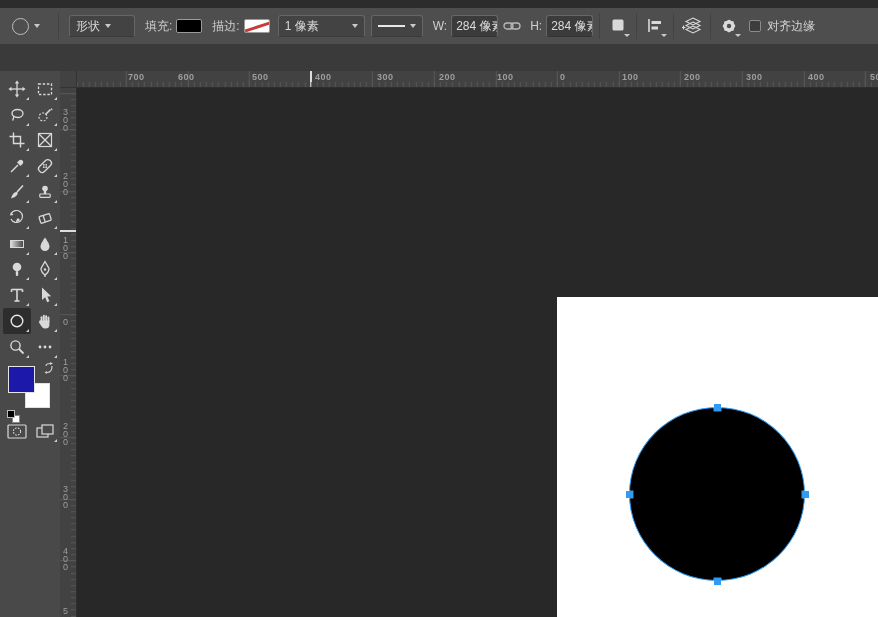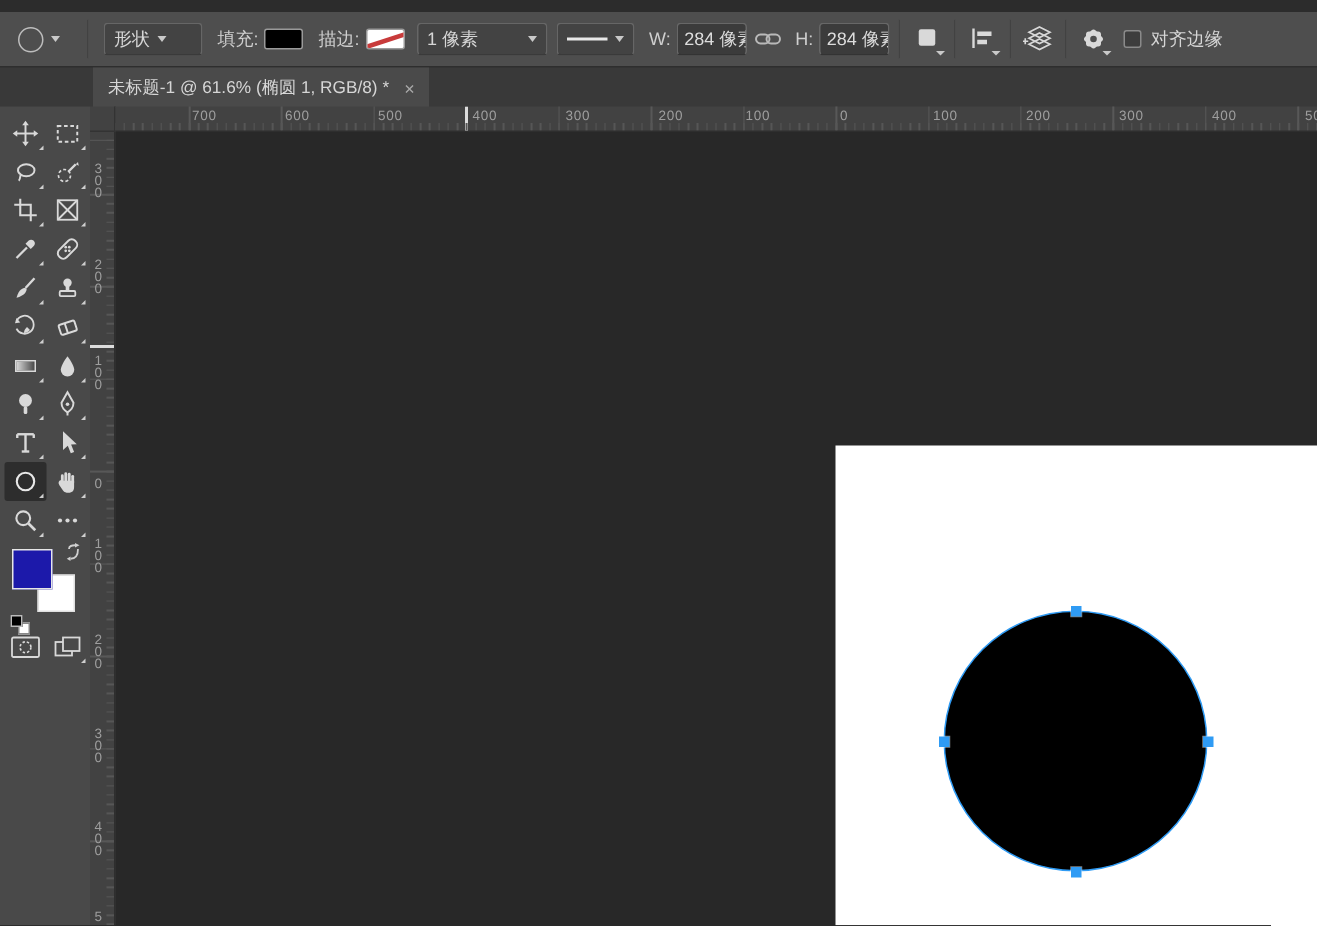--- a/index.html
+++ b/index.html
@@ -59,21 +59,21 @@
   .md-w { position:absolute; left:5px; top:5px; width:8px; height:8px; background:#fff; border:1px solid #888; }
   .md-b { position:absolute; left:0; top:0; width:8px; height:8px; background:#000; border:1px solid #bbb; }
 
   .below-swatches { position:absolute; left:0; top:347px; width:60px; display:grid; grid-template-columns:28px 28px; grid-auto-rows:26px; padding-left:3px; }
 
   
   .ruler-corner { position:absolute; left:60px; top:71px; width:17px; height:17px; background:#424242;
                   border-right:1px solid #333; border-bottom:1px solid #333; }
   .h-ruler { position:absolute; left:77px; top:71px; width:801px; height:17px; background-color:#424242;
              background-image:repeating-linear-gradient(90deg,#585858 0 1px,transparent 1px 61.6px);
-             background-position:48.8px 0; border-bottom:1px solid #2e2e2e; overflow:hidden; }
+             background-position:48.8px 0; border-bottom:1px solid #2e2e2e; overflow:hidden;font-weight:bold; }
   .h-ruler::after { content:""; position:absolute; left:0; right:0; bottom:0; height:5px;
              background-image:repeating-linear-gradient(90deg,#565656 0 1px,transparent 1px 6.16px);
              background-position:48.8px 0; }
   .v-ruler { position:absolute; left:60px; top:88px; width:17px; height:529px; background-color:#424242;
              background-image:repeating-linear-gradient(180deg,#585858 0 1px,transparent 1px 61.6px);
              background-position:0 41.2px; border-right:1px solid #2e2e2e; overflow:hidden; }
   .v-ruler::after { content:""; position:absolute; top:0; bottom:0; right:0; width:5px;
              background-image:repeating-linear-gradient(180deg,#565656 0 1px,transparent 1px 6.16px);
              background-position:0 41.2px; }
   .hlab { position:absolute; top:1px; font-size:9px; color:#9e9e9e; letter-spacing:0.5px; }
@@ -181,26 +181,20 @@
         </g>
         <circle cx="9" cy="9" r="2.2" fill="#4e4e4e"></circle>
       </svg>
       <span class="mini-chev"></span>
     </div>
 
     <span class="checkbox"></span>
     <span>对齐边缘</span>
   </div>
 
-  <div class="tab-bar">
-    <div class="tab">
-      <span>未标题-1 @ 61.6% (椭圆 1, RGB/8) *</span>
-      <span class="tab-close">×</span>
-    </div>
-  </div>
 
   <div class="toolbar">
     <div class="tool-grid">
       <div class="tool">
         <svg width="18" height="18" viewBox="0 0 18 18">
             <g stroke="#d9d9d9" stroke-width="1.3">
               <line x1="9" y1="3" x2="9" y2="15"></line>
               <line x1="3" y1="9" x2="15" y2="9"></line>
             </g>
             <g fill="#d9d9d9">
@@ -410,21 +404,21 @@
           </svg>
         <span class="fly"></span>
       </div>
     </div>
   </div>
 
   <div class="ruler-corner"></div>
   <div class="h-ruler">
     <div class="h-cursor" style="left: 233px;"></div>
   <span class="hlab" style="left: 51px;">700</span>
-      <span class="hlab" style="left: 113px;">600</span>
+      <span class="hlab" style="left: 101px;">600</span>
       <span class="hlab" style="left: 175px;">500</span>
       <span class="hlab" style="left: 238px;">400</span>
       <span class="hlab" style="left: 300px;">300</span>
       <span class="hlab" style="left: 362px;">200</span>
       <span class="hlab" style="left: 420px;">100</span>
       <span class="hlab" style="left: 483px;">0</span>
       <span class="hlab" style="left: 545px;">100</span>
       <span class="hlab" style="left: 607px;">200</span>
       <span class="hlab" style="left: 669px;">300</span>
       <span class="hlab" style="left: 731px;">400</span>

